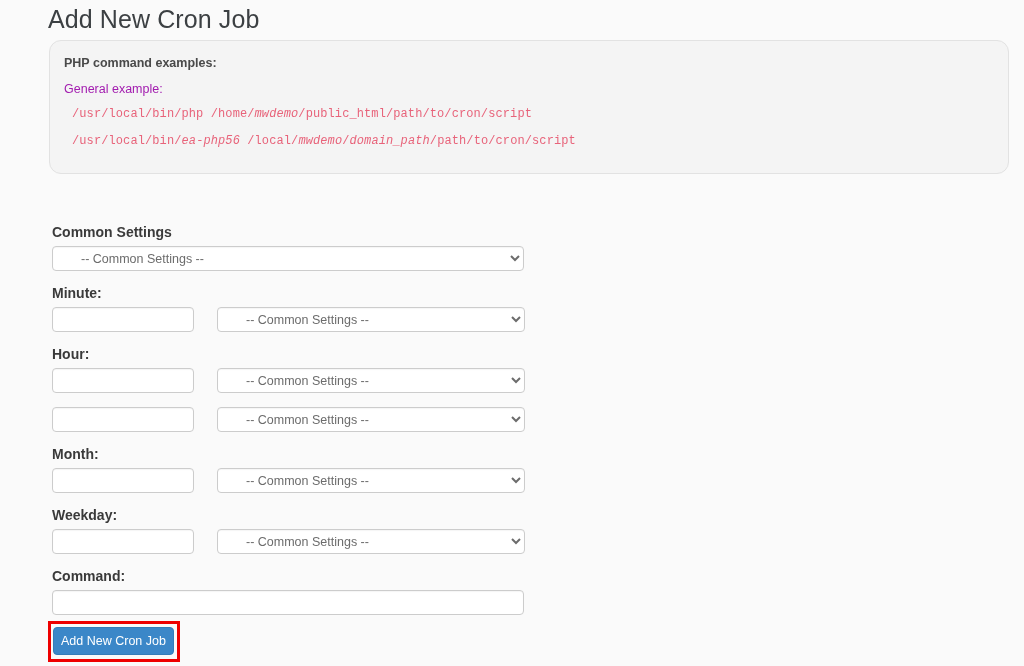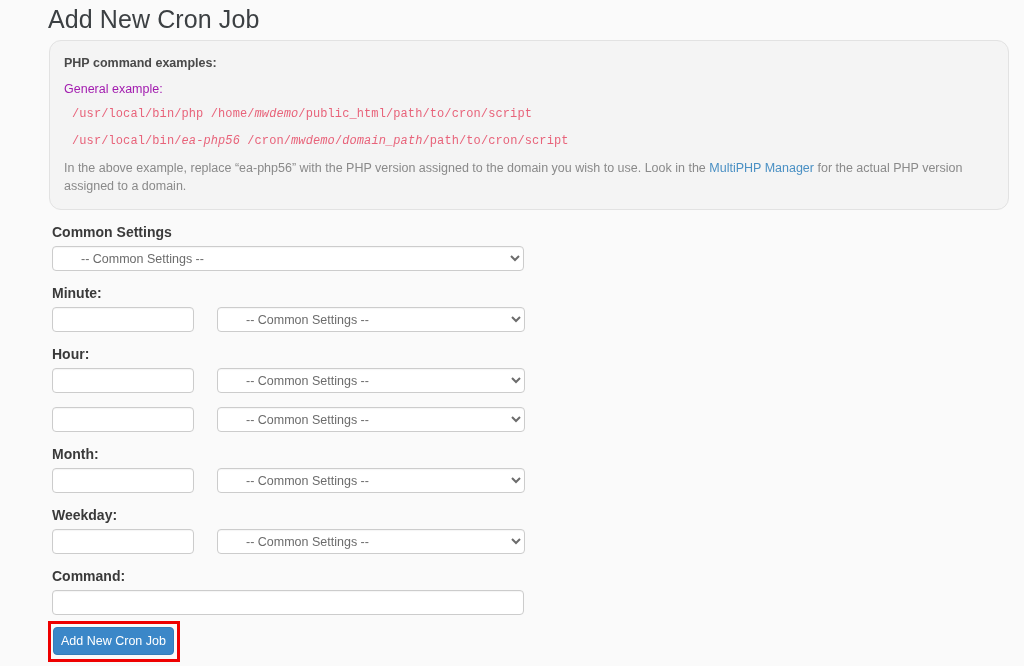--- a/index.html
+++ b/index.html
@@ -172,23 +172,22 @@
 <body>
 
 <div class="page-title">Add New Cron Job</div>
 
 <div class="info-panel">
   <div class="info-heading">PHP command examples:</div>
 
   <div class="info-sub">General example:</div>
   <div class="code-line"><span>/usr/local/bin/php /home/</span><em>mwdemo</em><span>/public_html/path/to/cron/script</span></div>
 
-  <div class="code-line"><span>/usr/local/bin/</span><em>ea-php56</em><span> /cron/</span><em>mwdemo</em><span>/</span><em>domain_path</em><span>/path/to/cron/script</span></div>
-
-  <div class="info-note"><span>In the above example, replace “ea-php56” with the PHP version assigned to the domain you wish to use. Look in the </span><a href="#">MultiPHP Manager</a><span> for the actual PHP version assigned to a domain.</span></div>
+  <div class="code-line"><span>/usr/local/bin/</span><em>ea-php56</em><span> /local/</span><em>mwdemo</em><span>/</span><em>domain_path</em><span>/path/to/cron/script</span></div>
+
 </div>
 
 <div class="form-area">
 
   <div class="group">
     <div class="field-label">Common Settings</div>
     <select class="sel sel-wide">
       <option>-- Common Settings --</option>
     </select>
   </div>

